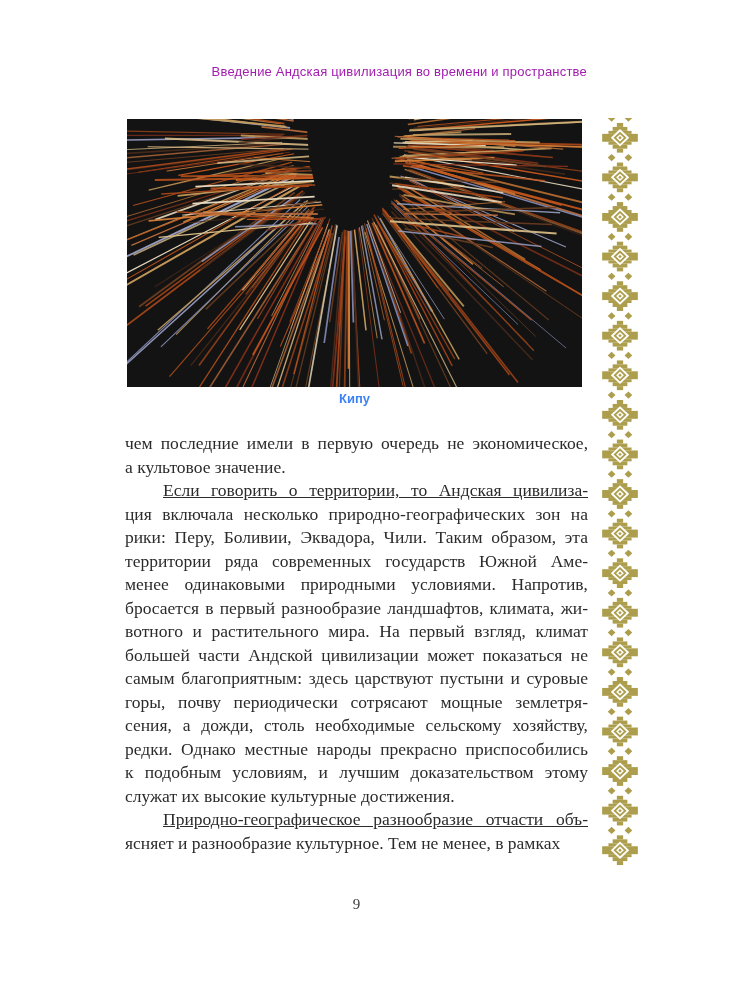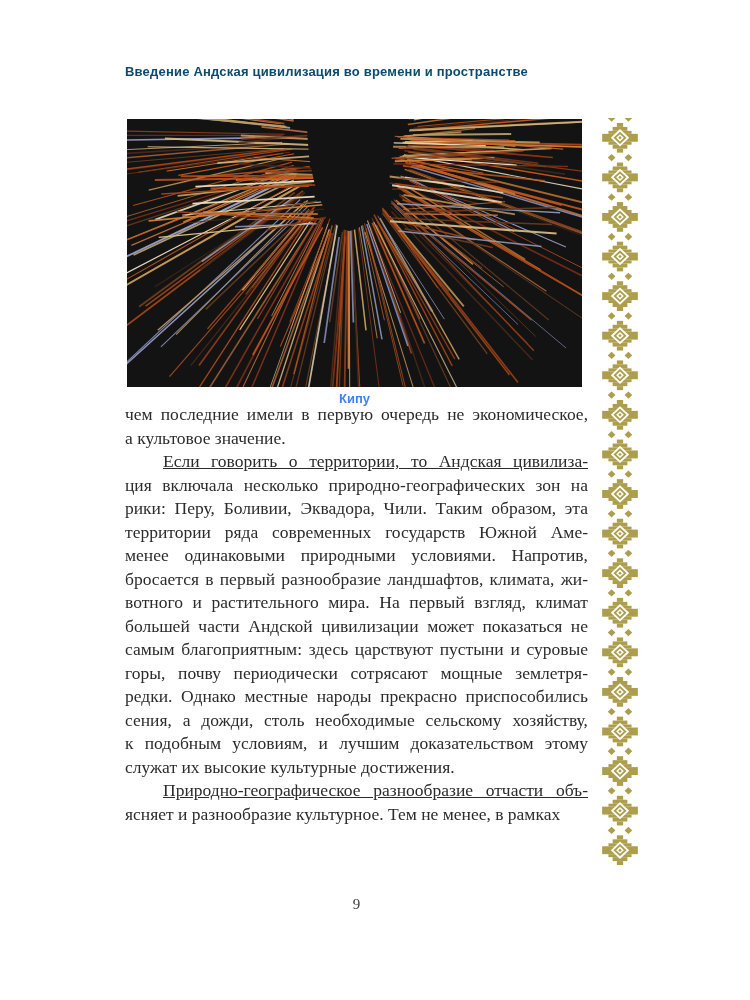--- a/index.html
+++ b/index.html
@@ -7,46 +7,46 @@
     position:relative;
     width:750px;height:1000px;
     background:#ffffff;
     font-family:"Liberation Serif", serif;
     color:#2b2b2b;
     overflow:hidden;
   }
   .running-header{
     position:absolute;
     left:125px;top:64px;width:462px;
-    text-align:left;
+    text-align:right;
     font-family:"Liberation Sans", sans-serif;
-    font-weight:bold;
+    font-weight:normal;
     font-size:13px;
     letter-spacing:0.2px;
-    color:#0c4a6e;
+    color:#a21caf;
   }
   .photo{
     position:absolute;
     left:127px;top:119px;width:455px;height:268px;
     background:#131313;
     overflow:hidden;
   }
   .photo svg{display:block;}
   .caption{
     position:absolute;
     left:127px;top:391px;width:455px;
     text-align:center;
     font-family:"Liberation Sans", sans-serif;
     font-weight:bold;
     font-size:13px;
     color:#3b82f6;
   }
   .text-block{
     position:absolute;
-    left:125px;top:403px;width:463px;
+    left:125px;top:432px;width:463px;
     font-size:17.5px;
     line-height:23.5px;
     color:#2b2b2b;
   }
   .line{
     text-align:justify;
     text-align-last:justify;
     height:23.5px;
     overflow:visible;
     white-space:nowrap;
@@ -347,22 +347,22 @@
       <div class="line indent">Если говорить о территории, то Андская цивилиза-</div>
       <div class="line">ция включала несколько природно-географических зон на</div>
       <div class="line">рики: Перу, Боливии, Эквадора, Чили. Таким образом, эта</div>
       <div class="line">территории ряда современных государств Южной Аме-</div>
       <div class="line">менее одинаковыми природными условиями. Напротив,</div>
       <div class="line">бросается в первый разнообразие ландшафтов, климата, жи-</div>
       <div class="line">вотного и растительного мира. На первый взгляд, климат</div>
       <div class="line">большей части Андской цивилизации может показаться не</div>
       <div class="line">самым благоприятным: здесь царствуют пустыни и суровые</div>
       <div class="line">горы, почву периодически сотрясают мощные землетря-</div>
+      <div class="line">сения, а дожди, столь необходимые сельскому хозяйству,</div>
       <div class="line">редки. Однако местные народы прекрасно приспособились</div>
-      <div class="line">сения, а дожди, столь необходимые сельскому хозяйству,</div>
       <div class="line">к подобным условиям, и лучшим доказательством этому</div>
       <div class="line last">служат их высокие культурные достижения.</div>
       <div class="line indent">Природно-географическое разнообразие отчасти объ-</div>
       <div class="line last">ясняет и разнообразие культурное. Тем не менее, в рамках</div>
     </div>
 
   <div class="page-number">9</div>
 
   <div class="ornament">
     <svg id="ornament-svg" viewBox="0 0 40 760" preserveAspectRatio="none" xmlns="http://www.w3.org/2000/svg">

